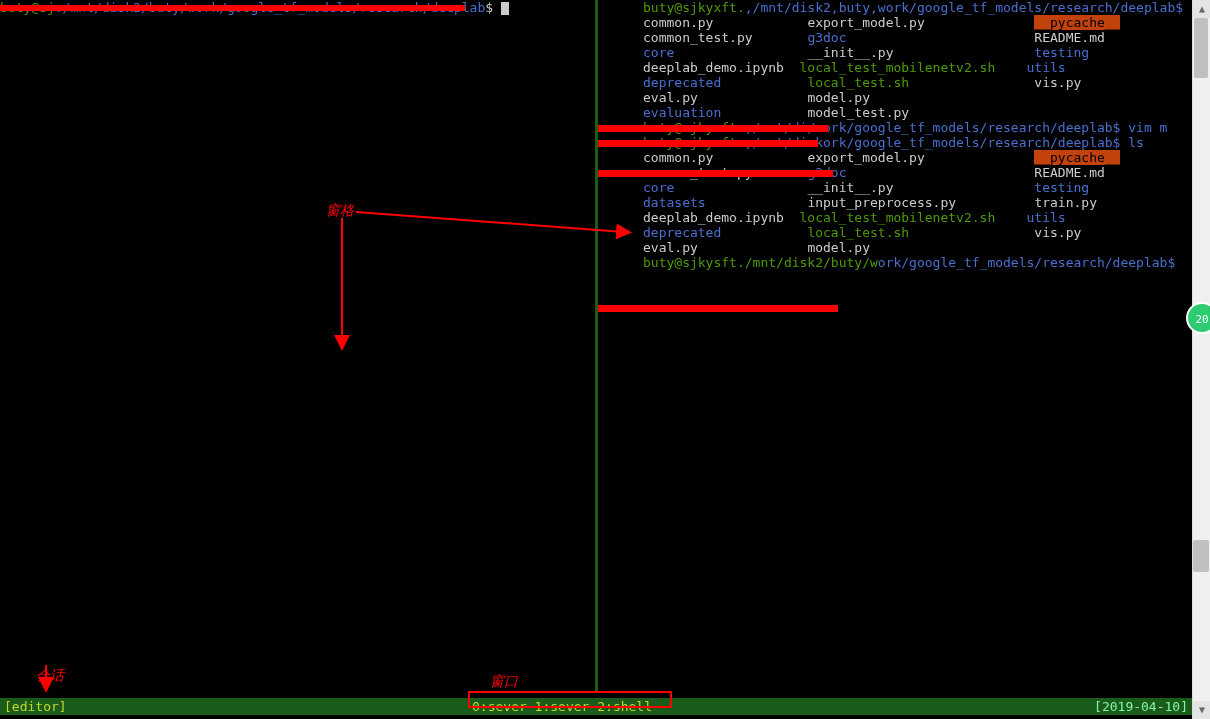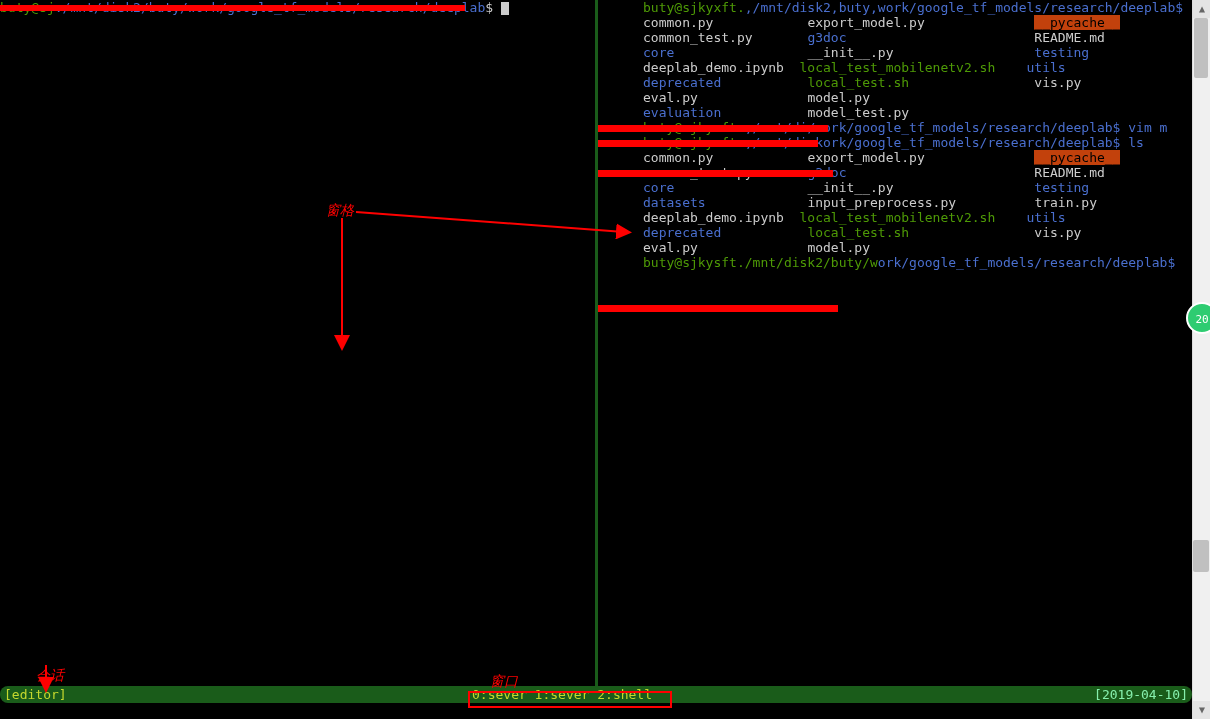--- a/index.html
+++ b/index.html
@@ -8,21 +8,21 @@
   .panes { position:absolute; left:0; top:0; right:0; bottom:28px; }
   .pane-left  { position:absolute; left:0;   top:0; width:595px; bottom:0; }
   .pane-right { position:absolute; left:598px; top:0; right:0;  bottom:0;padding-left:45px; }
   .divider    { position:absolute; left:595px; top:0; width:3px; bottom:0; background:#1a5c1a; }
   .line { white-space:pre; height:15px; }
   .green  { color:#4e9a06; }
   .blue   { color:#4a6fcf; }
   .yellowbg { background:#c2410c; color:#000; }
   .cursor { display:inline-block; width:8px; height:13px; background:#ccc; vertical-align:text-bottom; }
   
-  .statusbar { position:absolute; left:0; right:0; bottom:16px; height:17px; background:#1a5c1a; color:#c4d82e; padding:1px 4px;border-radius:8px; }
+  .statusbar { position:absolute; left:0; right:0; bottom:4px; height:17px; background:#1a5c1a; color:#c4d82e; padding:1px 4px; }
   .statusbar .sess { color:#c4d82e; }
   .statusbar .wins { position:absolute; left:472px; bottom:1px; color:#c4d82e; }
   .statusbar .date { position:absolute; right:4px; bottom:1px; color:#86efac; }
   
   .redbox { position:absolute; border:2px solid #ff0000; }
   .redfill{ position:absolute; background:#ff0000; }
   .redtxt { position:absolute; color:#ff0000; font-family:"SimSun","Microsoft YaHei",sans-serif; font-size:14px;font-style:italic; }
   
   .vscroll { position:absolute; right:0; top:0; width:18px; height:719px; background:#f0f0f0; border-left:1px solid #ddd; }
   .vscroll .up,.vscroll .dn { width:18px; height:18px; background:#e4e4e4; text-align:center; font-size:10px; line-height:18px; color:#666; }

